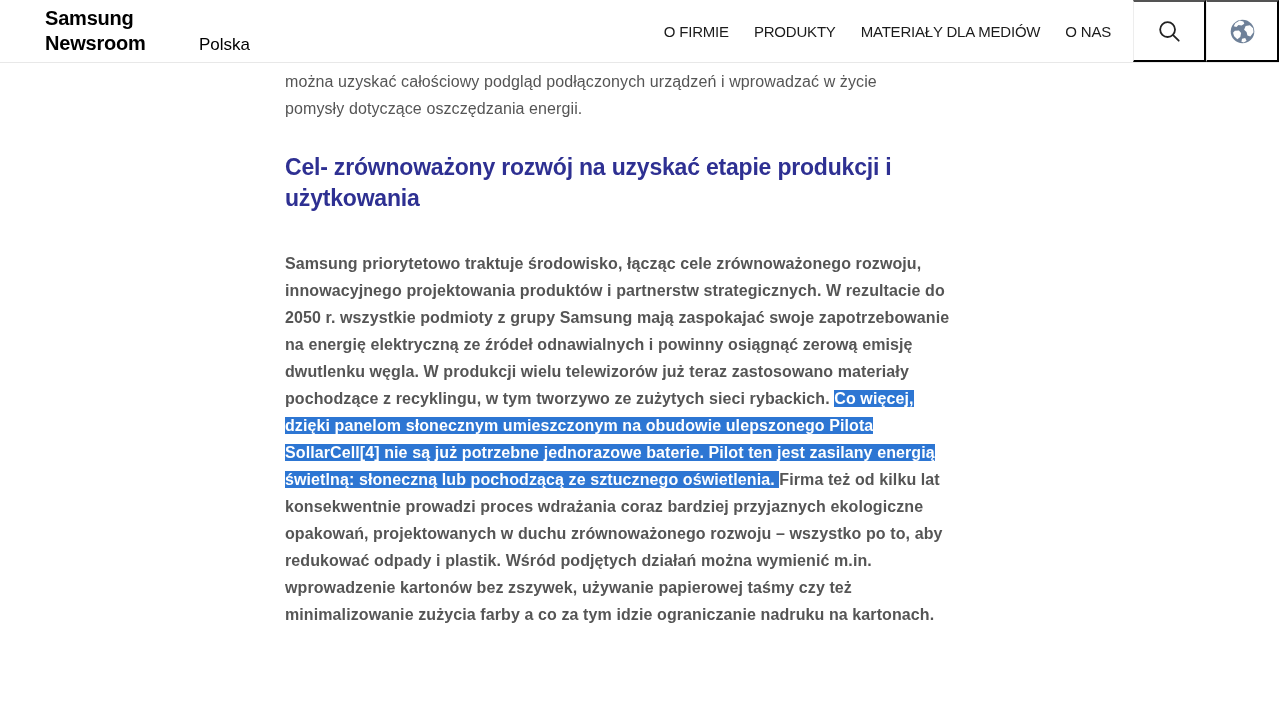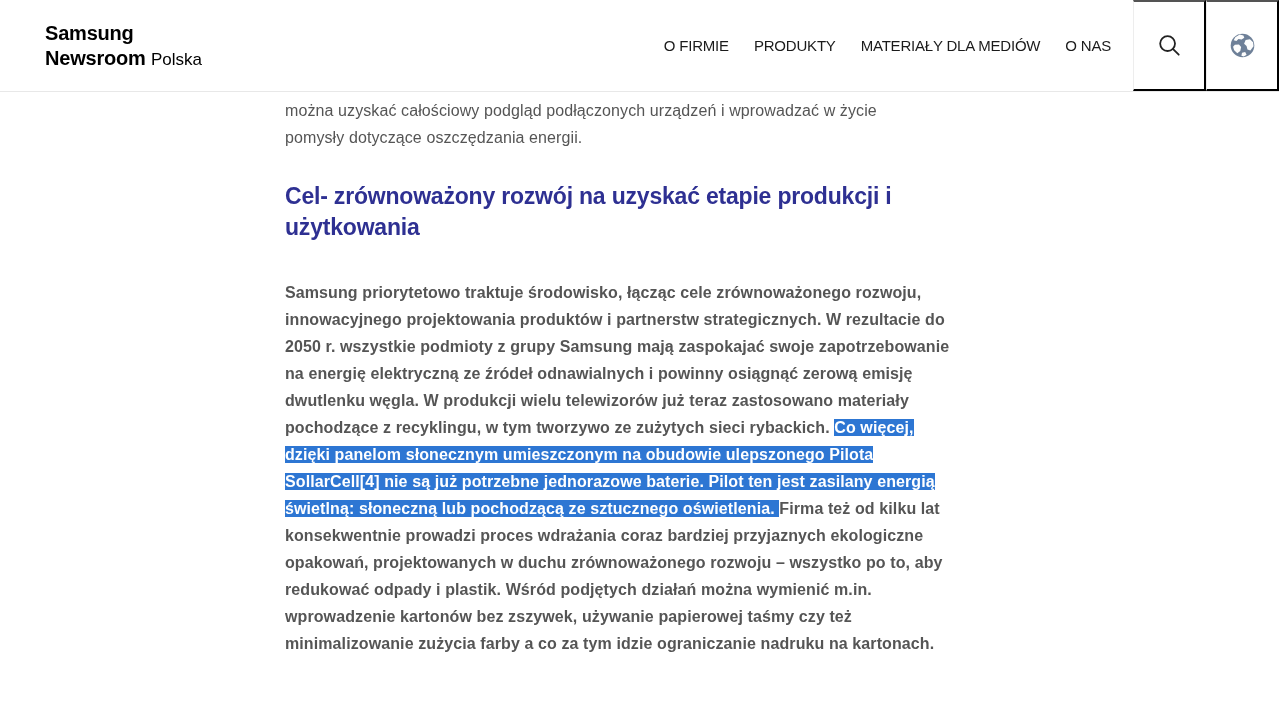--- a/index.html
+++ b/index.html
@@ -14,31 +14,31 @@
   *{margin:0;padding:0;box-sizing:border-box;}
   html,body{background:#ffffff;}
   body{
     width:1279px;height:707px;overflow:hidden;
     font-family:"Liberation Sans",sans-serif;
     -webkit-font-smoothing:antialiased;
   }
 
   
   .site-header{
-    height:92px;display:flex;align-items:stretch;
+    height:63px;display:flex;align-items:stretch;
     border-bottom:1px solid var(--border-color);
     background:#fff;
   }
   .logo{
     display:flex;flex-direction:column;justify-content:center;
     padding-left:45px;cursor:pointer;line-height:1.25;
   }
   .logo .l1{font-size:20px;font-weight:700;color:#000;letter-spacing:-0.2px;}
   .logo .l2{font-size:20px;font-weight:700;color:#000;letter-spacing:-0.2px;white-space:nowrap;}
-  .logo .l2 .light{font-weight:400;font-size:17px;letter-spacing:0;}
+  .logo .l2 .light{font-weight:400;font-size:17px;letter-spacing:0;margin-left:48px;}
 
   .header-right{margin-left:auto;display:flex;align-items:stretch;}
   .main-nav{display:flex;align-items:center;gap:25px;margin-right:22px;}
   .main-nav a{
     text-decoration:none;color:var(--nav-color);
     font-size:15px;font-weight:400;letter-spacing:-0.2px;
     white-space:nowrap;cursor:pointer;
   }
   .tool-cell{
     width:73px;display:flex;align-items:center;justify-content:center;

